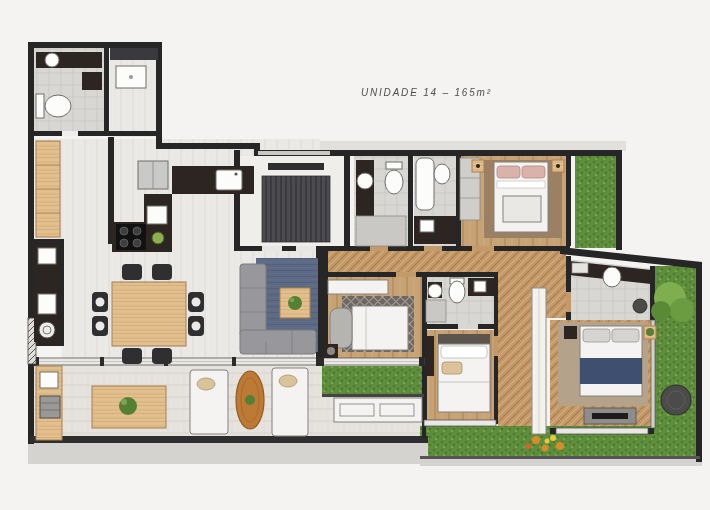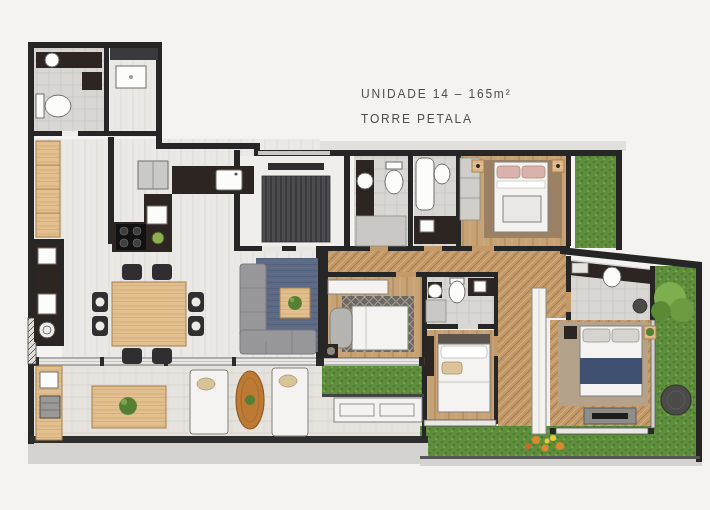--- a/index.html
+++ b/index.html
@@ -1,20 +1,20 @@
 <!DOCTYPE html>
 <html><head>
 <meta charset="utf-8">
 <style>
   html,body{margin:0;padding:0;background:#f4f3f1;}
   .stage{position:relative;width:710px;height:510px;background:#f4f3f1;overflow:hidden;
          font-family:"Liberation Sans", sans-serif;}
   .stage svg{position:absolute;left:0;top:0;}
-  .title-line{position:absolute;left:361px;color:#4f4e4c;font-size:12px;
-              letter-spacing:1.8px;font-weight:400;white-space:pre;}
+  .title-line{position:absolute;left:361px;color:#4f4e4c;font-size:10px;
+              letter-spacing:1.8px;font-weight:400;white-space:pre;font-style:italic;}
   #title-1{top:87px;}
   #title-2{top:112px;}
   .wfurn{fill:#f4f3f1;stroke:#83817c;stroke-width:1;}
   .gfurn{fill:#e9e8e5;stroke:#83817c;stroke-width:1;}
   .wood{fill:url(#pWood);stroke:#a8804e;stroke-width:1;}
   .chair{fill:#2f2f31;}
   .fix{fill:#fcfcfb;stroke:#6f6e6a;stroke-width:1;}
 </style>
 </head>
 <body>
@@ -362,15 +362,14 @@
       <circle cx="545" cy="448" r="3.5" fill="#d98a2b"></circle>
       <circle cx="553" cy="438" r="3" fill="#e7c93f"></circle>
       <circle cx="560" cy="446" r="4" fill="#d98a2b"></circle>
       <circle cx="528" cy="446" r="3" fill="#c96a2a"></circle>
       <circle cx="547" cy="441" r="2.5" fill="#e7c93f"></circle>
     </g>
   </g>
 </svg>
 
 <div class="title-line" id="title-1">UNIDADE 14 – 165m²</div>
-<div class="title-line" id="title-2">TORRE PETALA</div>
 
 </div>
 
 </body></html>

